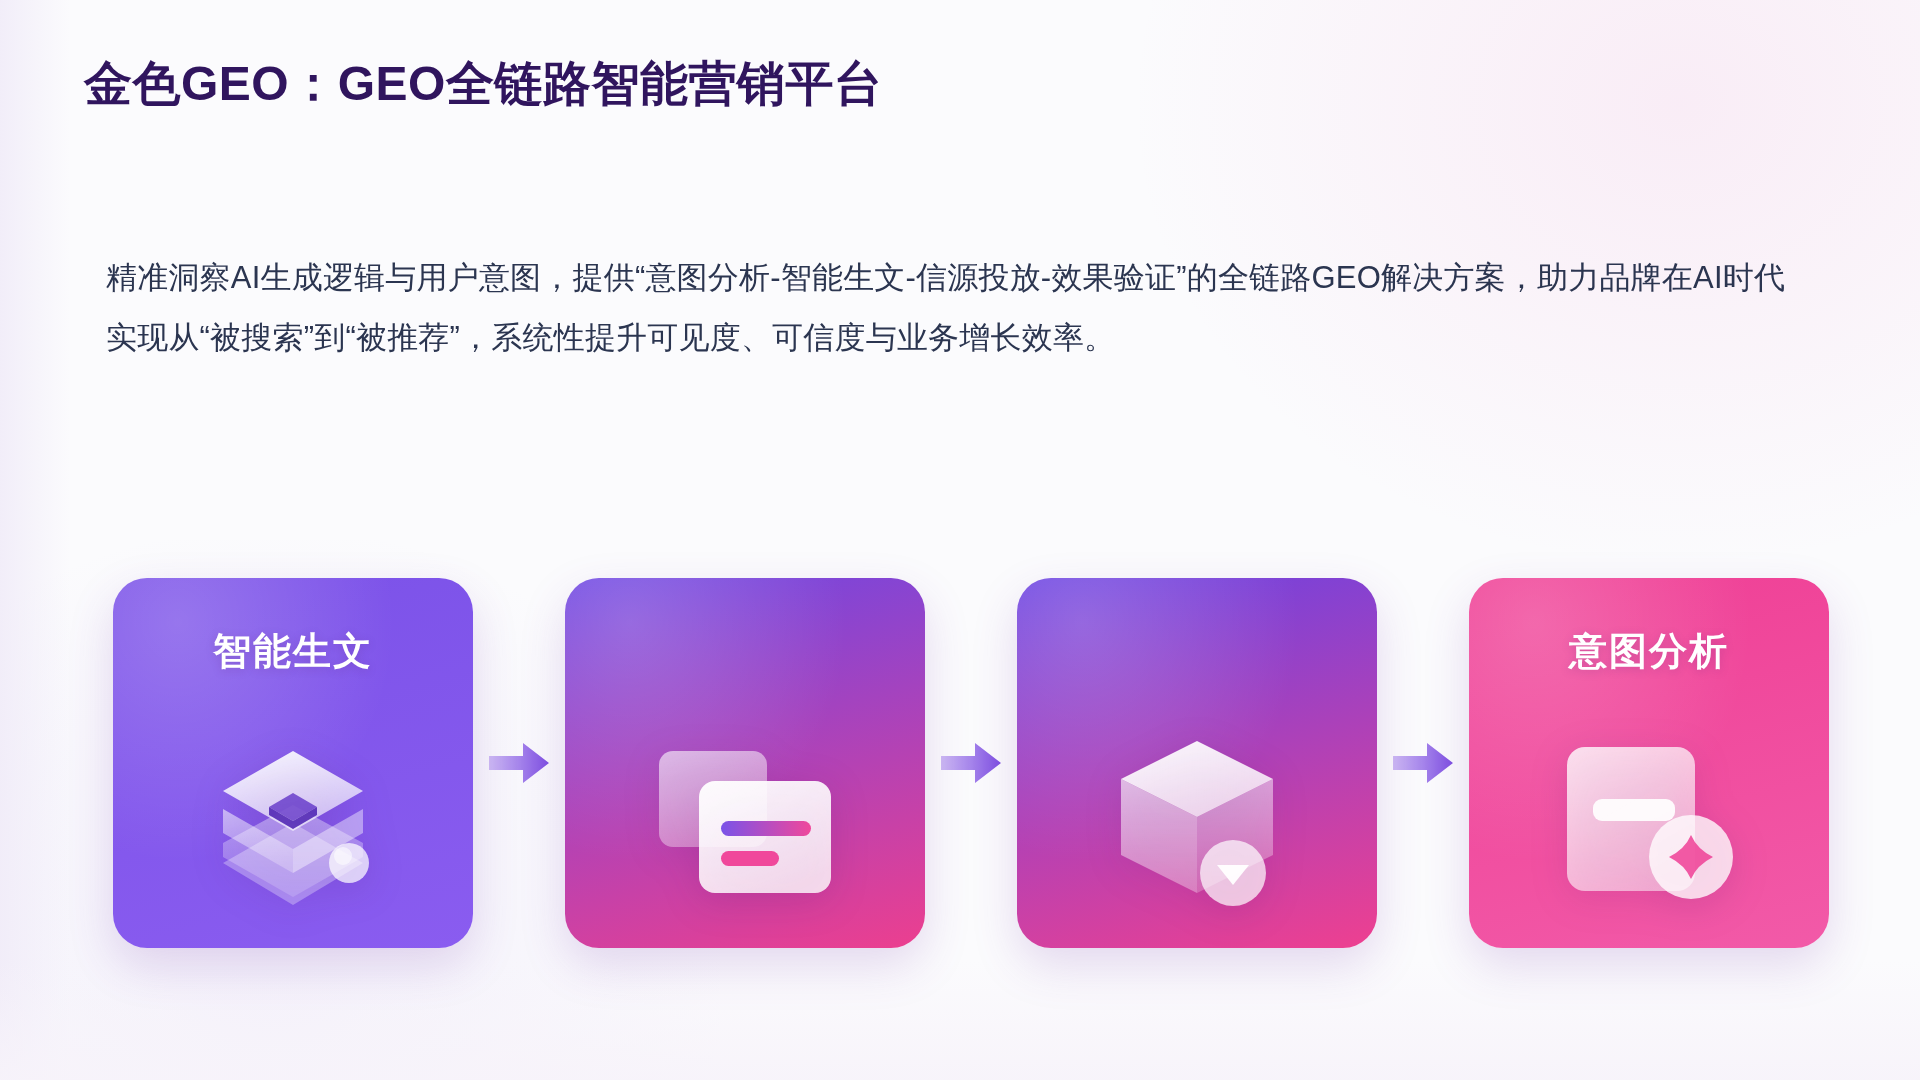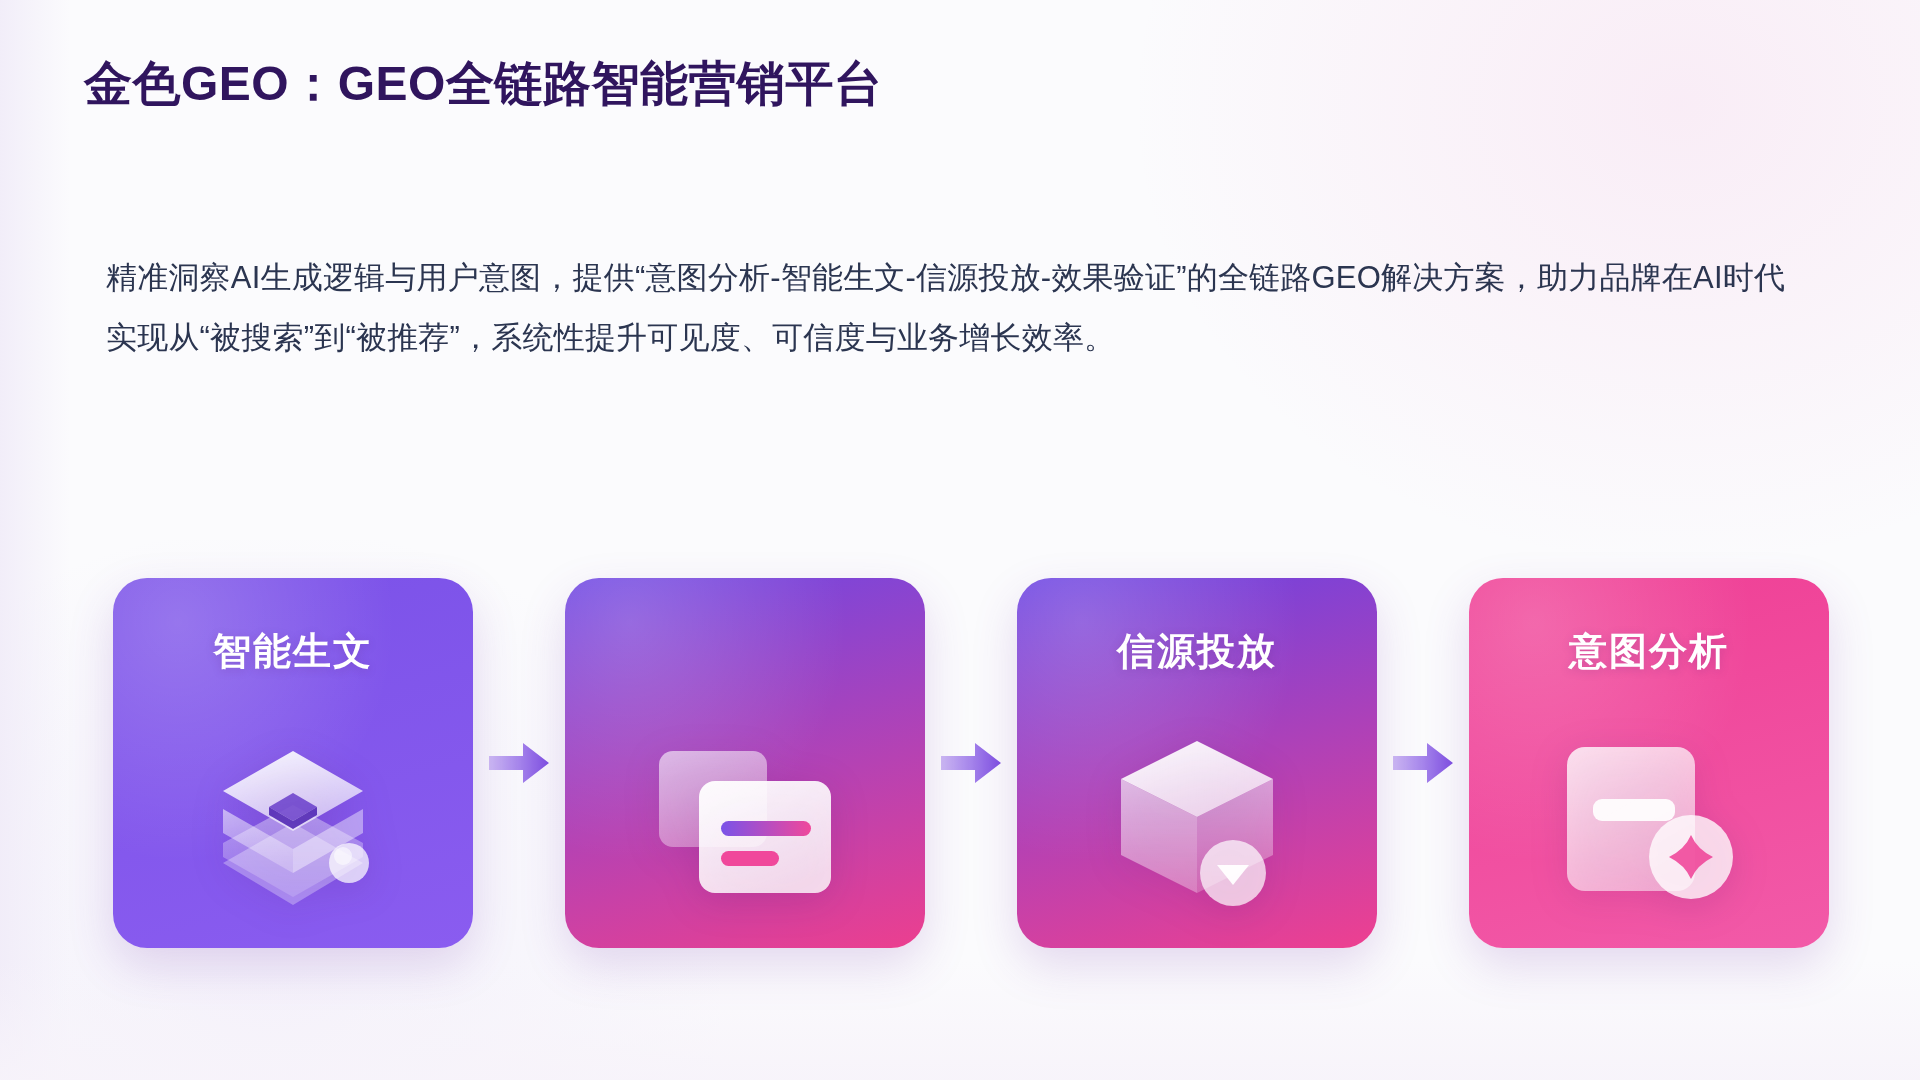--- a/index.html
+++ b/index.html
@@ -223,21 +223,20 @@
             <stop offset="0%" stop-color="#cdbaf4"></stop>
             <stop offset="100%" stop-color="#7e4fe2"></stop>
           </linearGradient>
         </defs>
         <path d="M0 16 L34 16 L34 3 L60 23 L34 43 L34 30 L0 30 Z" fill="url(#ar2)"></path>
       </svg>
     </div>
 
     <div class="card" id="card2" style="background: linear-gradient(165deg, rgb(106, 66, 226) 0%, rgb(238, 64, 144) 100%);">
       <div class="card-sheen"></div>
-      <div class="card-label">信源投放</div>
       <div class="card-icon">
         <svg width="176" height="180" viewBox="0 0 176 180">
           <defs>
             <linearGradient id="g3top" x1="0" y1="0" x2="0.5" y2="1">
               <stop offset="0%" stop-color="#ffffff" stop-opacity="0.96"></stop>
               <stop offset="100%" stop-color="#ffffff" stop-opacity="0.78"></stop>
             </linearGradient>
             <linearGradient id="g3left" x1="0" y1="0" x2="0" y2="1">
               <stop offset="0%" stop-color="#ffffff" stop-opacity="0.62"></stop>
               <stop offset="100%" stop-color="#ffffff" stop-opacity="0.34"></stop>

